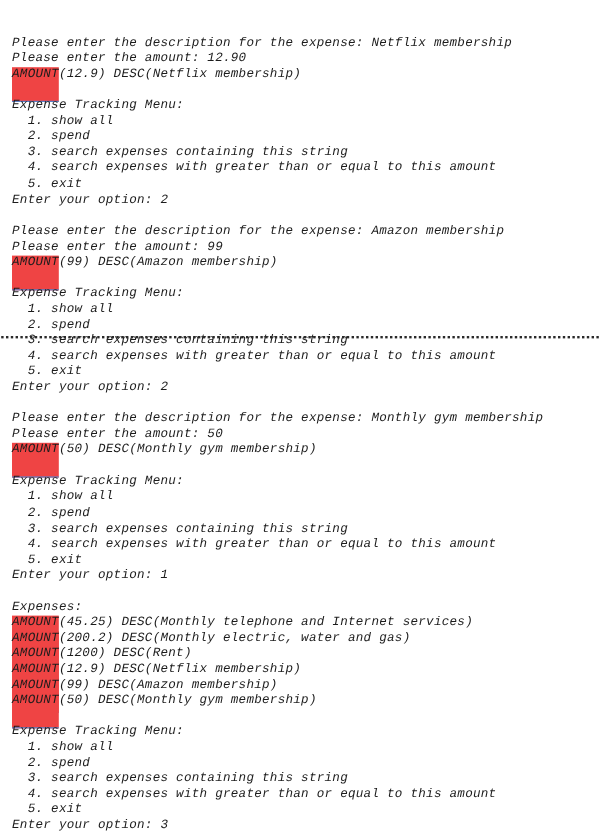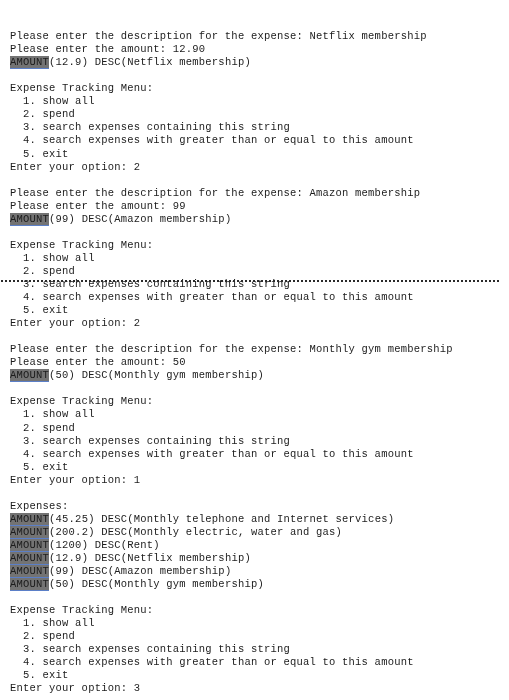--- a/index.html
+++ b/index.html
@@ -19,29 +19,30 @@
   }
   #console {
     position: relative;
     padding: 4px 0 0 10px;
     white-space: pre;
     letter-spacing: 0.02em;
   }
   .line {
     height: 13.05px;
     white-space: pre;
+    font-style: italic;
   }
   .line.blank {
     color: transparent;
   }
   
   .amt {
-    background: #737373;
+    background: #ef4444;
     border-bottom: 1.6px solid #5b7fc7;
-    padding-bottom: 0px;
+    padding-bottom: 16px;
     box-decoration-break: clone;
     -webkit-box-decoration-break: clone;
   }
   
   #separator {
     position: absolute;
     left: -10px;
     width: 509px;
     height: 0;
     border-top: 2px dotted #2a2a2a;

